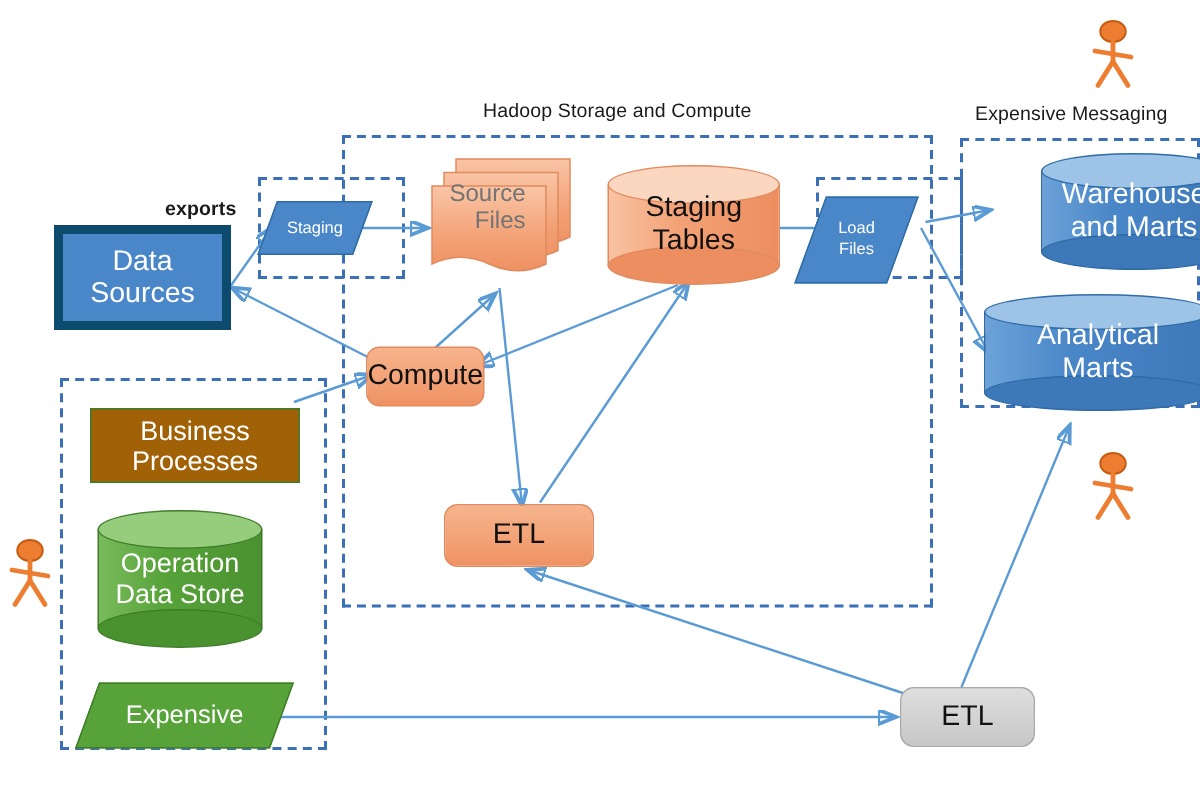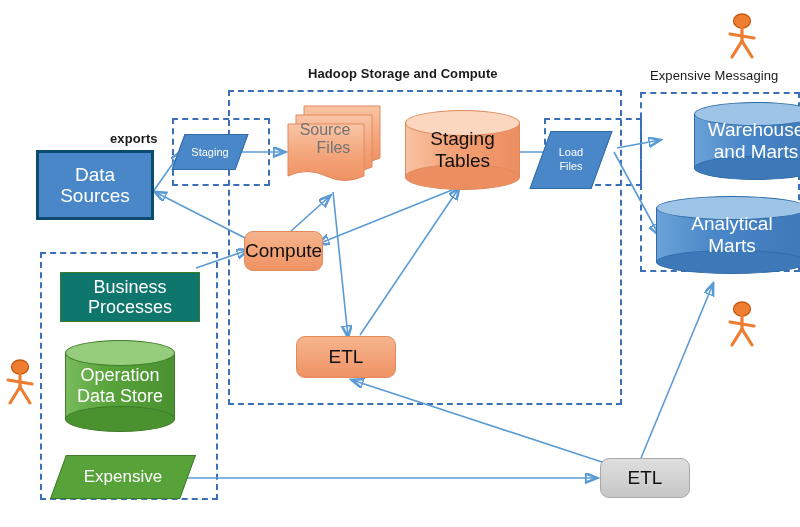--- a/index.html
+++ b/index.html
@@ -39,26 +39,26 @@
     justify-content:center;
     text-align:center;
     line-height:1.12;
     z-index:5;
   }
   .node .lbl{position:relative;z-index:3;pointer-events:none;}
 
   
   .rect-blue{
     background:#4a87c8;
-    border:3px solid #0c4a6e;
+    border:6px solid #0c4a6e;
     color:#ffffff;
     font-size:19px;
   }
   .rect-green{
-    background:#0f766e;
+    background:#a16207;
     border:1px solid #3f7c29;
     color:#ffffff;
     font-size:18px;
   }
 
   
   .proc-orange{
     background:linear-gradient(180deg,#f6b48c 0%,#f3a277 55%,#ef9263 100%);
     border:1px solid #e08a5e;
     border-radius:9px;
@@ -182,21 +182,21 @@
     <line x1="614" y1="152" x2="659" y2="235" marker-end="url(#ah)"></line>
 
     <line x1="611" y1="465" x2="352" y2="380" marker-end="url(#ah)"></line>
 
     <line x1="641" y1="458" x2="713" y2="284" marker-end="url(#ah)"></line>
 
     <line x1="182" y1="478" x2="597" y2="478" marker-end="url(#ah)"></line>
   </svg>
 
   <div class="group" style="left:228px;top:90px;width:394px;height:315px;"></div>
-  <div class="group-label" style="left:308px;top:66px;font-weight:bold;">Hadoop Storage and Compute</div>
+  <div class="group-label" style="left:322px;top:66px;">Hadoop Storage and Compute</div>
 
   <div class="group" style="left:640px;top:92px;width:160px;height:180px;"></div>
   <div class="group-label" style="left:650px;top:68px;">Expensive Messaging</div>
 
   <div class="group" style="left:172px;top:118px;width:98px;height:68px;"></div>
 
   <div class="group" style="left:544px;top:118px;width:98px;height:68px;"></div>
 
   <div class="group" style="left:40px;top:252px;width:178px;height:248px;"></div>
 

